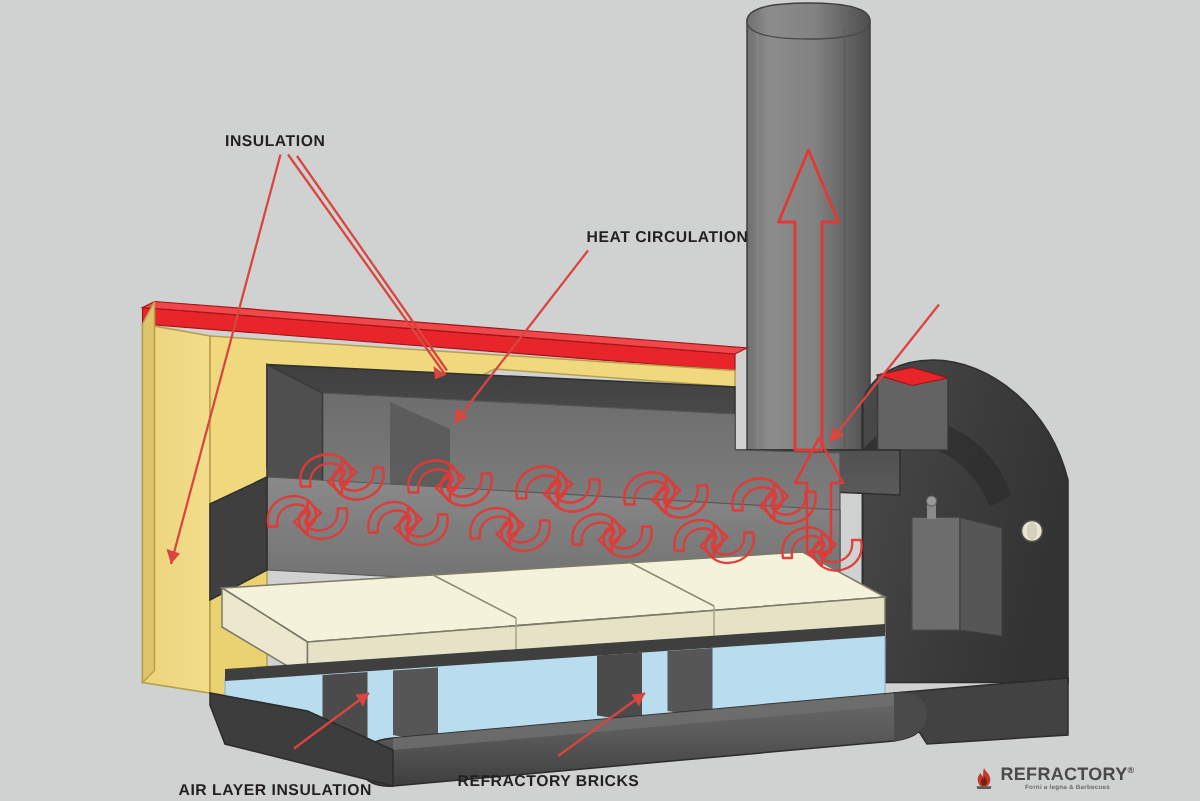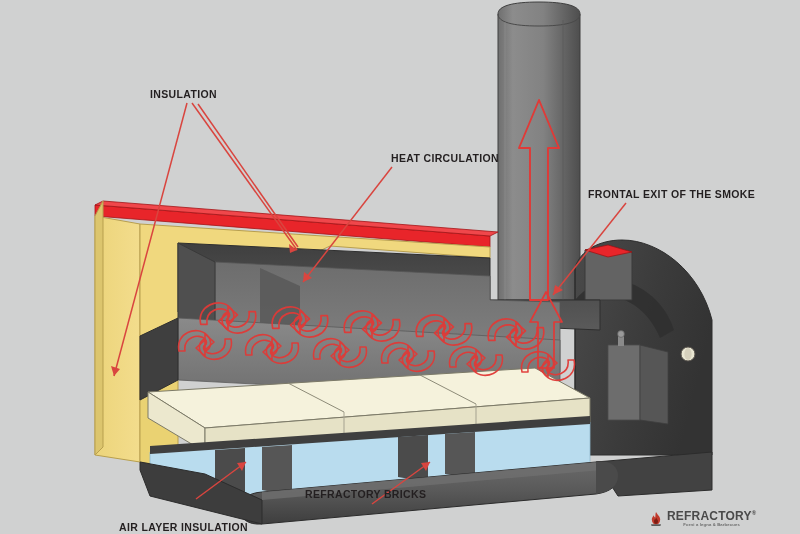--- a/index.html
+++ b/index.html
@@ -28,21 +28,21 @@
     font-weight: bold;
     letter-spacing: 0.35px;
     color: #231f20;
     white-space: nowrap;
     line-height: 1;
   }
   #lbl-insulation   { left: 150px; top: 89px; }
   #lbl-heat         { left: 347px; top: 153px; margin-left: 44px; }
   #lbl-frontal      { left: 588px; top: 189px; }
   #lbl-airlayer     { left: 119px; top: 522px; }
-  #lbl-refractory   { left: 305px; top: 489px; }
+  #lbl-refractory   { left: 305px; top: 516px; }
 
   .logo {
     position: absolute;
     left: 648px;
     top: 510px;
     display: flex;
     align-items: center;
     gap: 3px;
   }
   .logo-mark { display: block; }
@@ -303,21 +303,20 @@
 
     <g stroke="#d9453f" stroke-width="1.5" fill="none">
       <path d="M 198 104 L 298 247"></path>
     </g>
   </svg>
 
   <div class="label" id="lbl-insulation">INSULATION</div>
 
   <div class="label" id="lbl-heat">HEAT CIRCULATION</div>
 
-  <div class="label" id="lbl-frontal">FRONTAL EXIT OF THE SMOKE</div>
 
   <div class="label" id="lbl-airlayer">AIR LAYER INSULATION</div>
 
   <div class="label" id="lbl-refractory">REFRACTORY BRICKS</div>
 
   <div class="logo">
     <svg class="logo-mark" width="16" height="16" viewBox="0 0 16 16">
       <path d="M8 1 C9.5 4.2 12.2 5.2 12.2 8.6 C12.2 11.6 10.3 13.6 8 13.6
                C5.7 13.6 3.8 11.6 3.8 8.6 C3.8 6.6 5 5.6 5.6 4.2
                C6 5.6 6.8 6 7.2 6.8 C7.6 5.2 7.2 3 8 1 Z" fill="#c0392b"></path>

